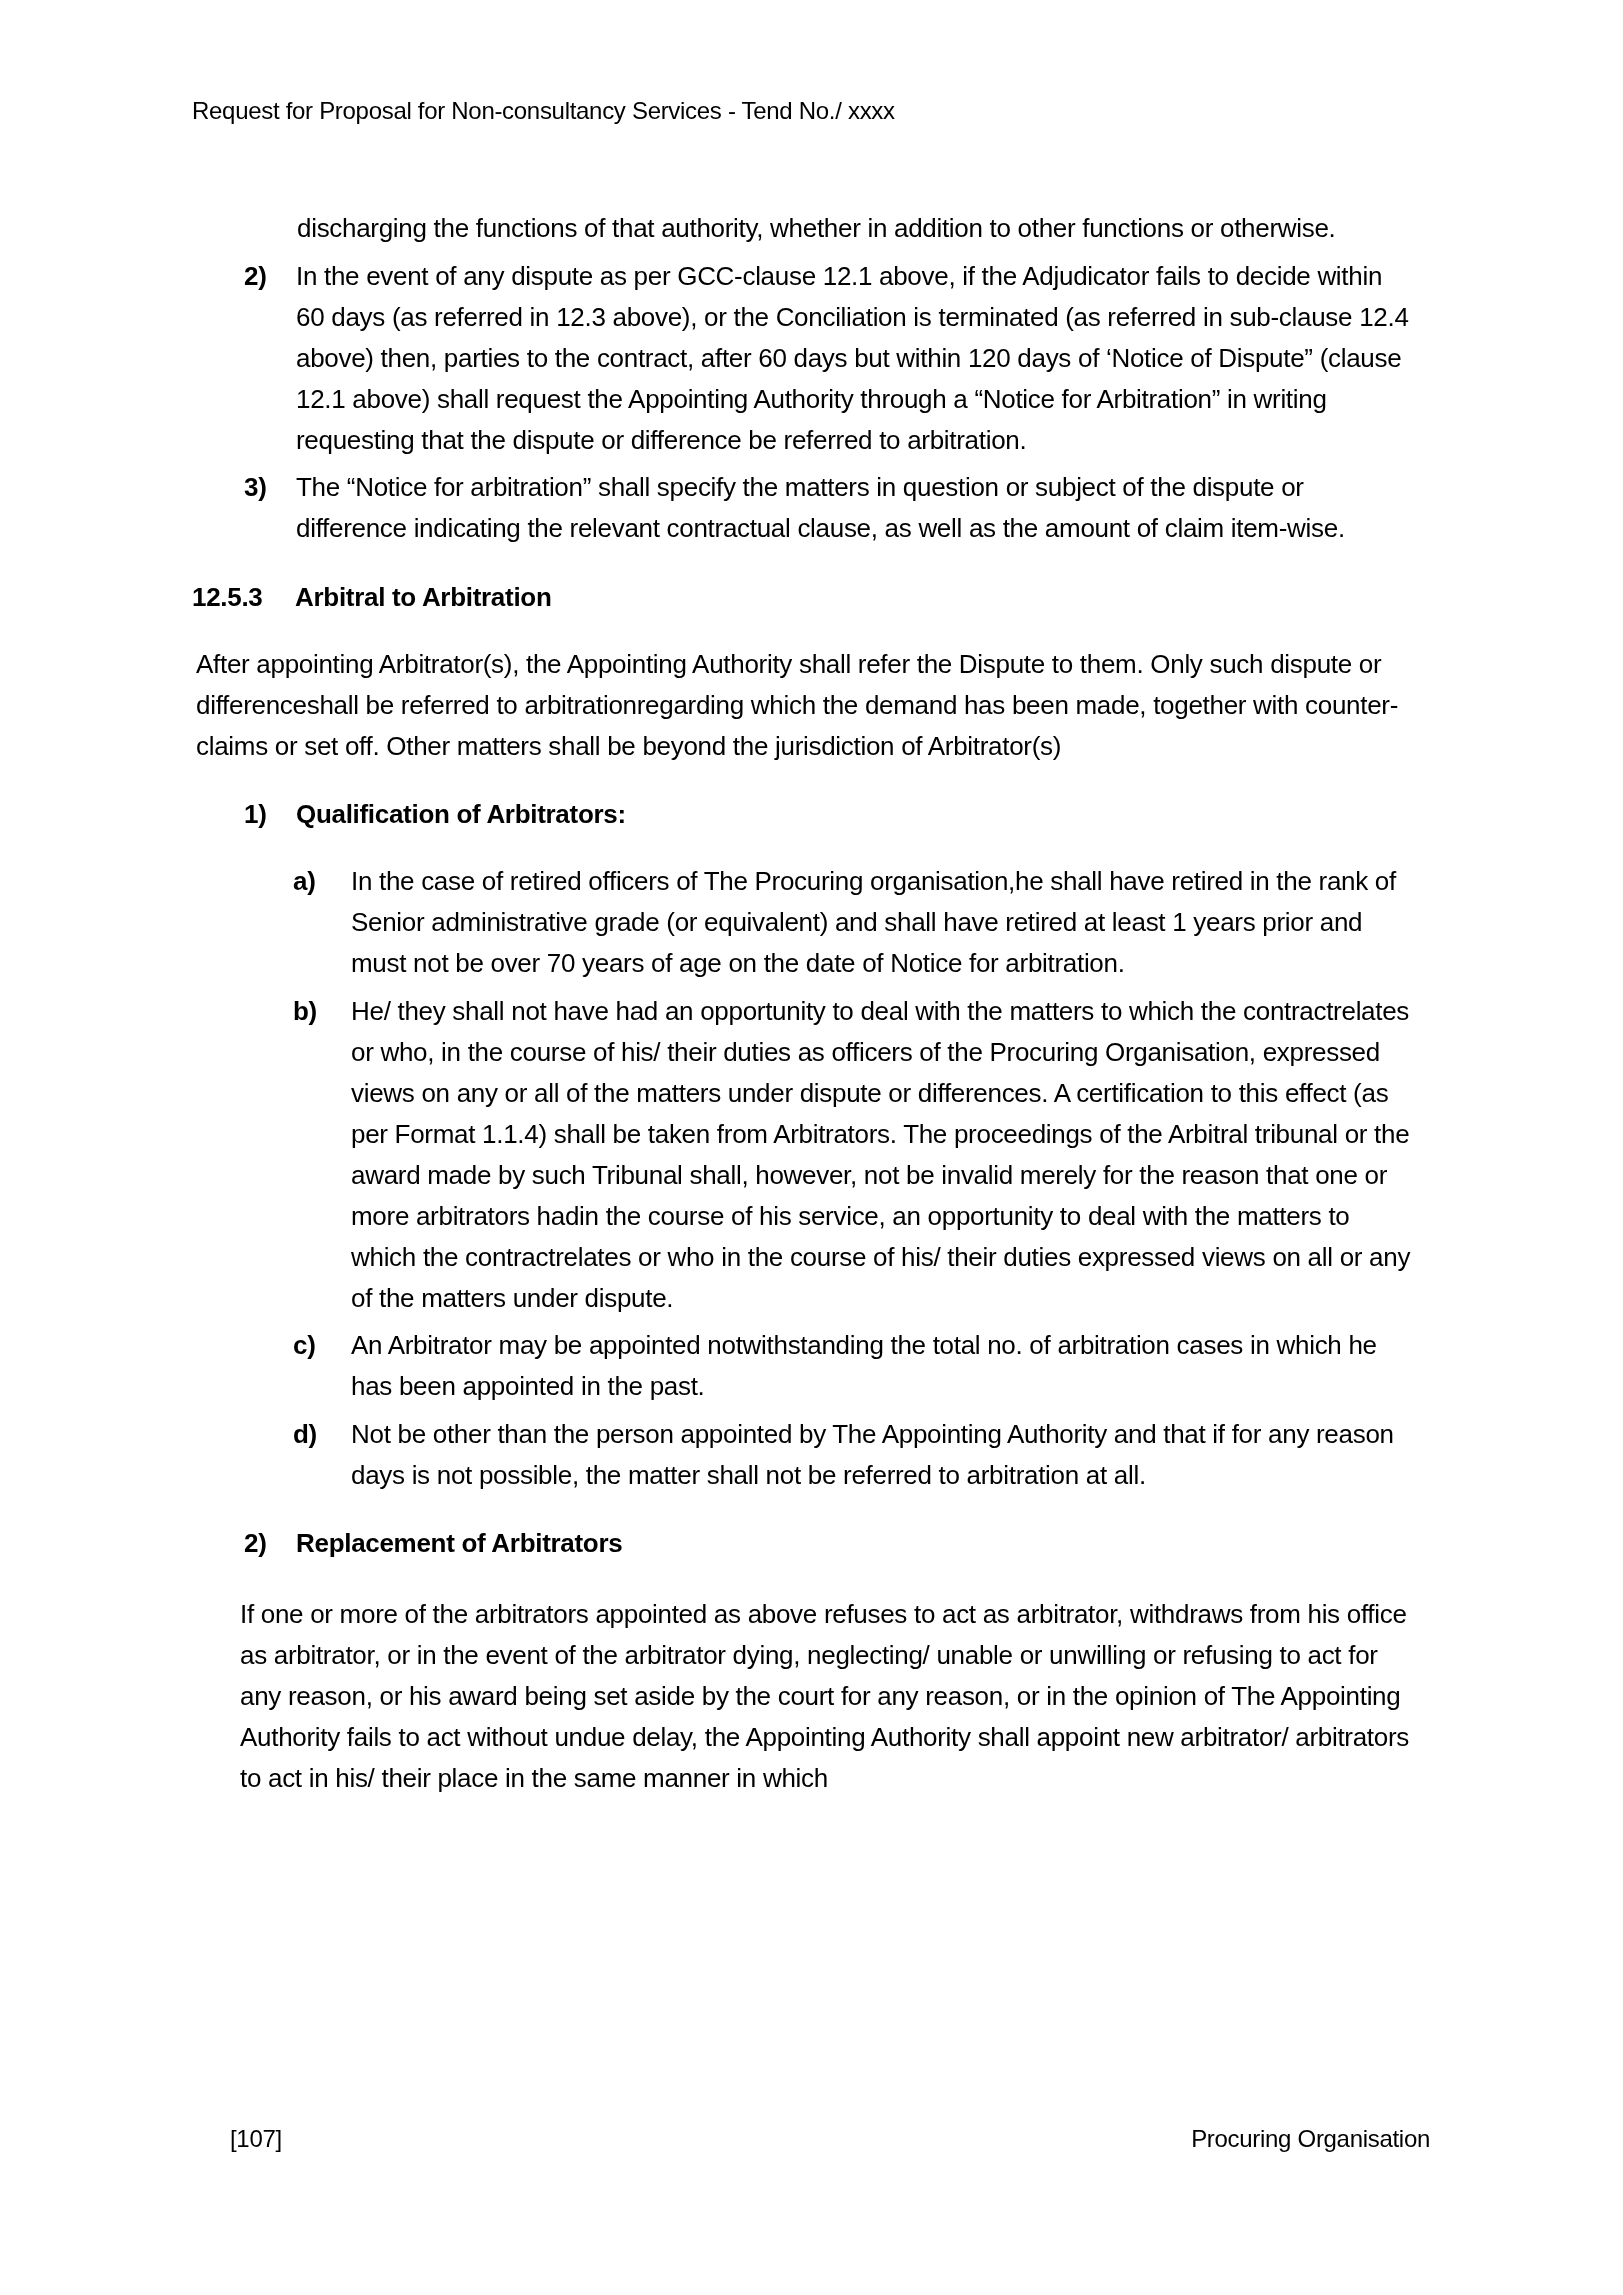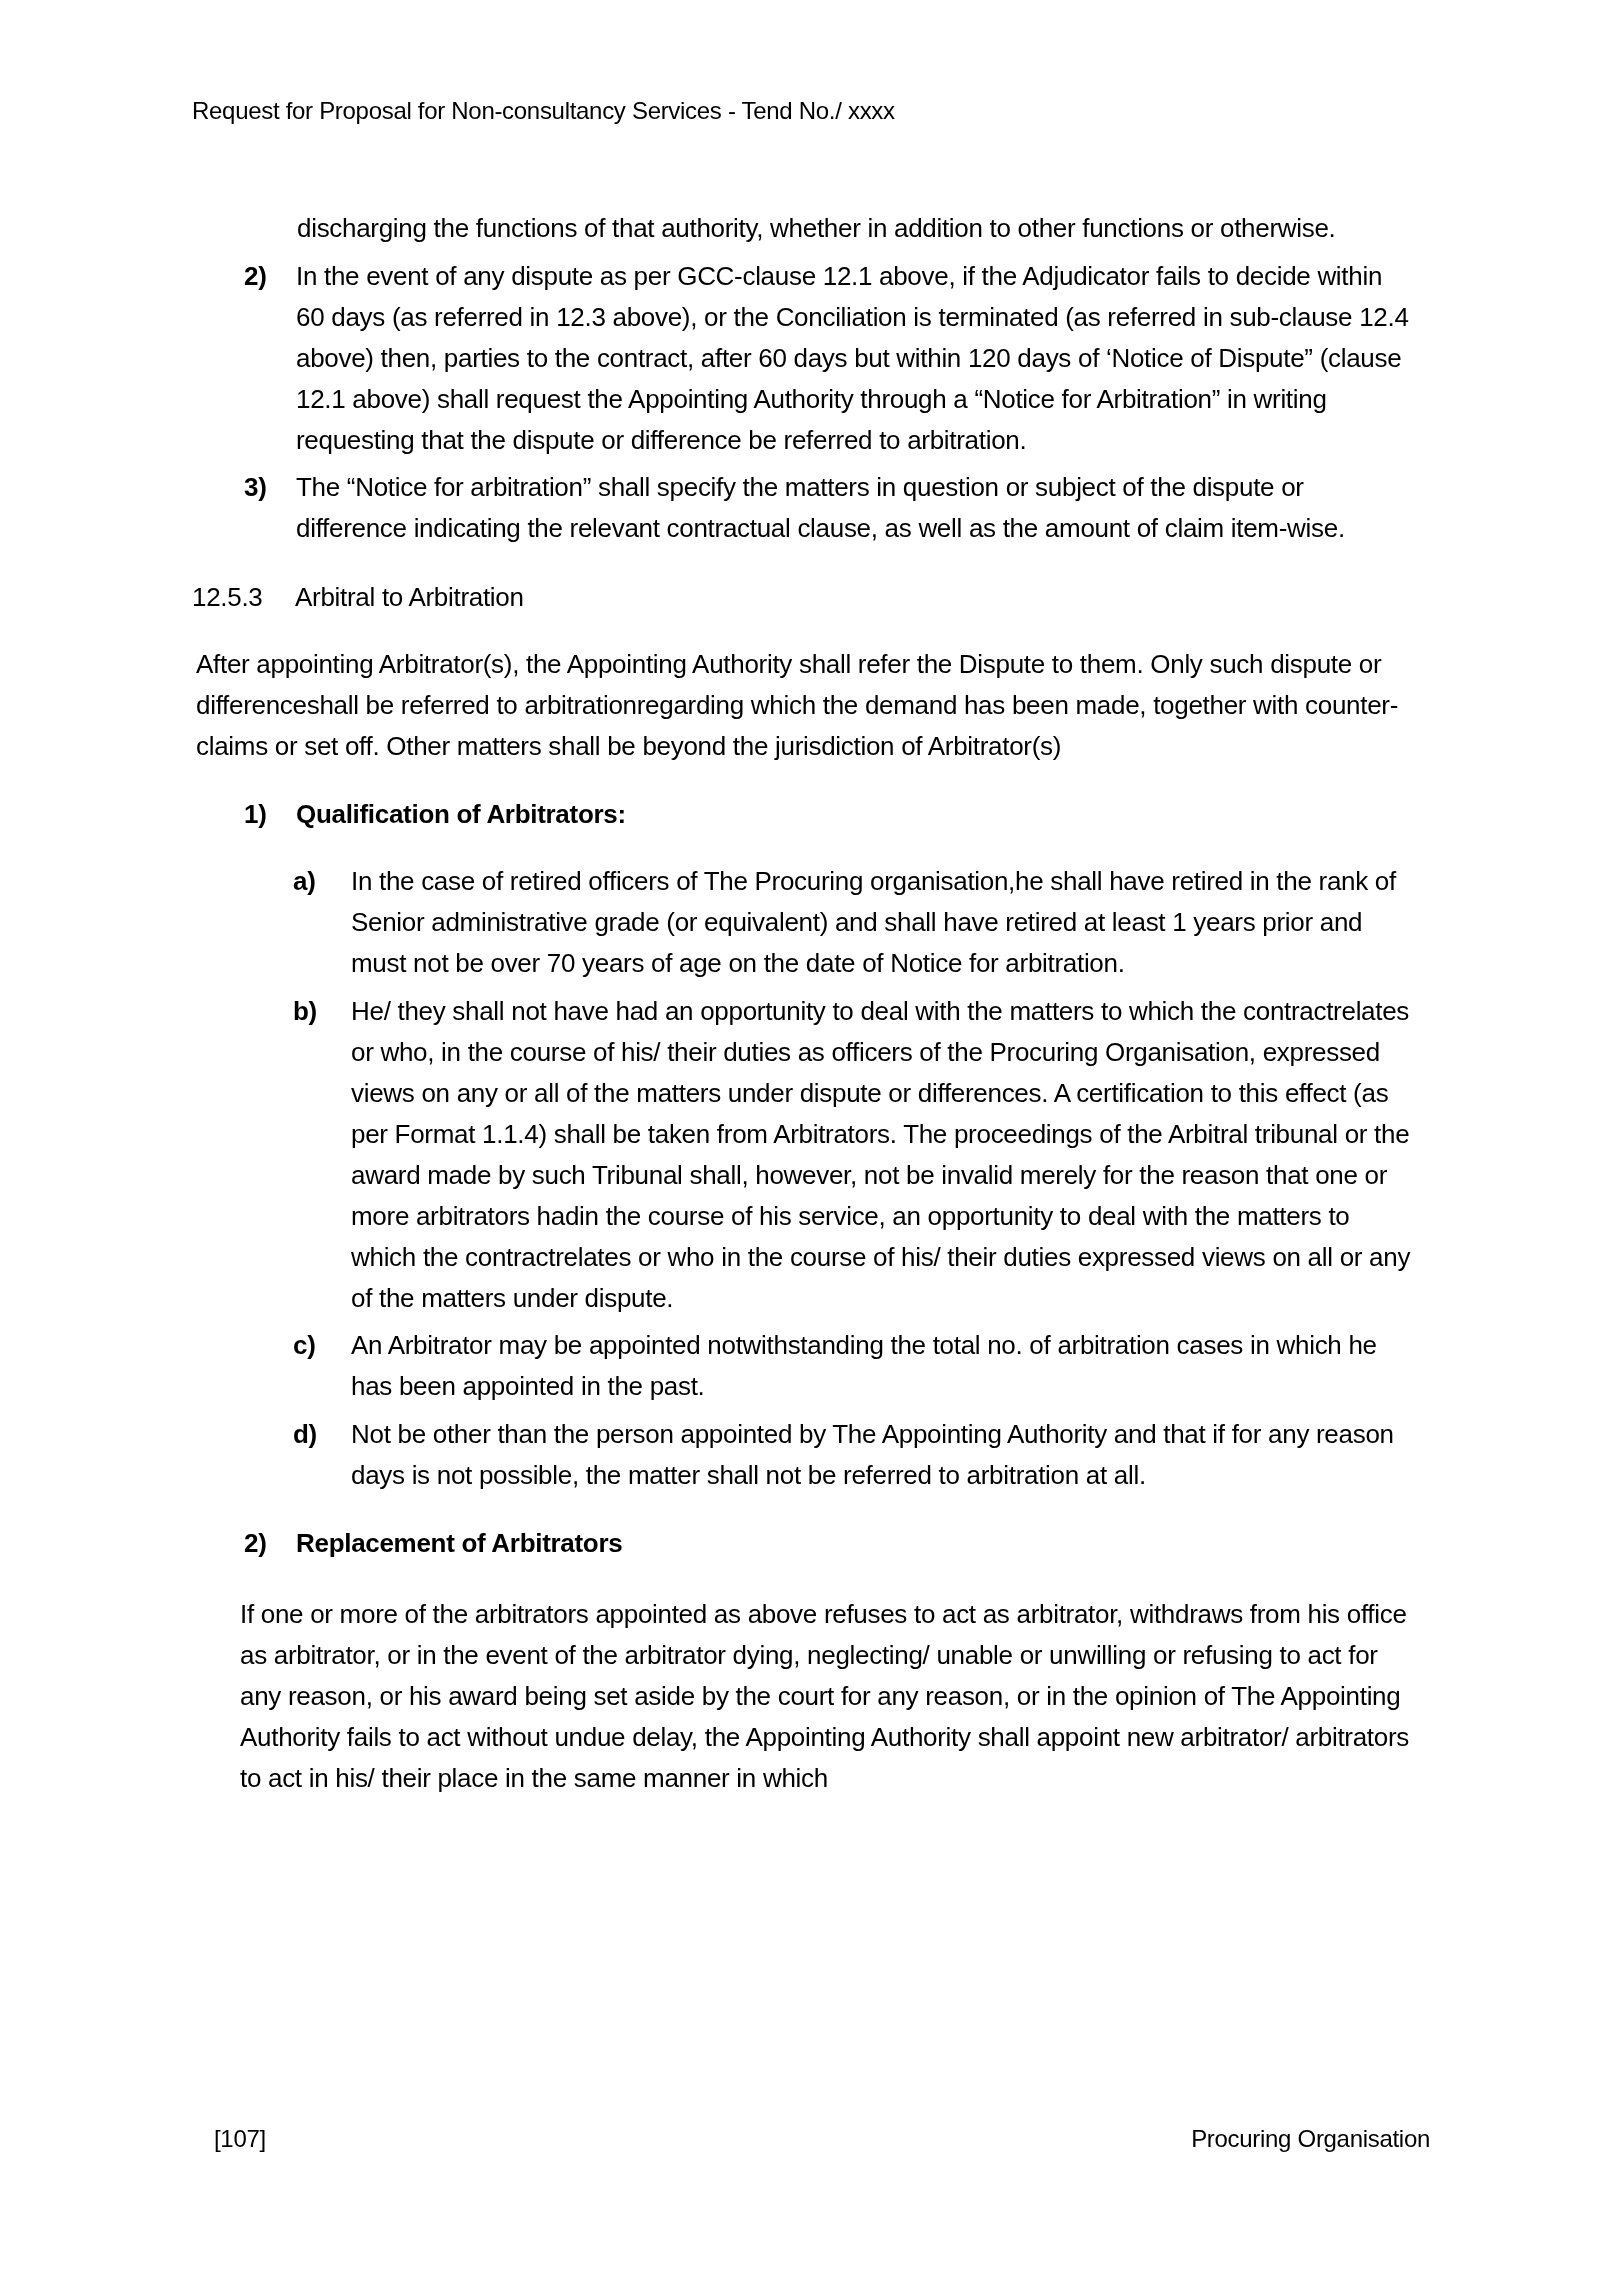--- a/index.html
+++ b/index.html
@@ -34,36 +34,36 @@
     margin: 0 0 6.5px 105px;
   }
   .l1 { display: flex; margin: 0 0 6.5px 0; }
   .l1 .marker { flex: 0 0 52px; margin-left: 52px; font-weight: 700; }
   .l1 .text { flex: 1; }
   .l2 { display: flex; margin: 0 0 6.5px 0; }
   .l2 .marker { flex: 0 0 58px; margin-left: 101px; font-weight: 700; }
   .l2 .text { flex: 1; }
   .sec-head {
     display: flex;
-    font-weight: 400;
+    font-weight: 700;
     margin: 27.5px 0 26px 0;
   }
   .sec-head .num { flex: 0 0 103px; }
   .sub-head {
     display: flex;
     font-weight: 700;
     margin: 27.5px 0 26px 0;
   }
   .sub-head .num { flex: 0 0 52px; margin-left: 52px; }
   .body-para { margin: 4px; }
   .repl-para { margin: 30px 0 0 48px; }
   .page-footer {
     position: absolute;
     top: 2125px;
-    left: 214px;
+    left: 230px;
     right: 193px;
     display: flex;
     justify-content: space-between;
     font-size: 24px;
     letter-spacing: -0.3px;
   }
 </style>
 </head>
 <body>
 

